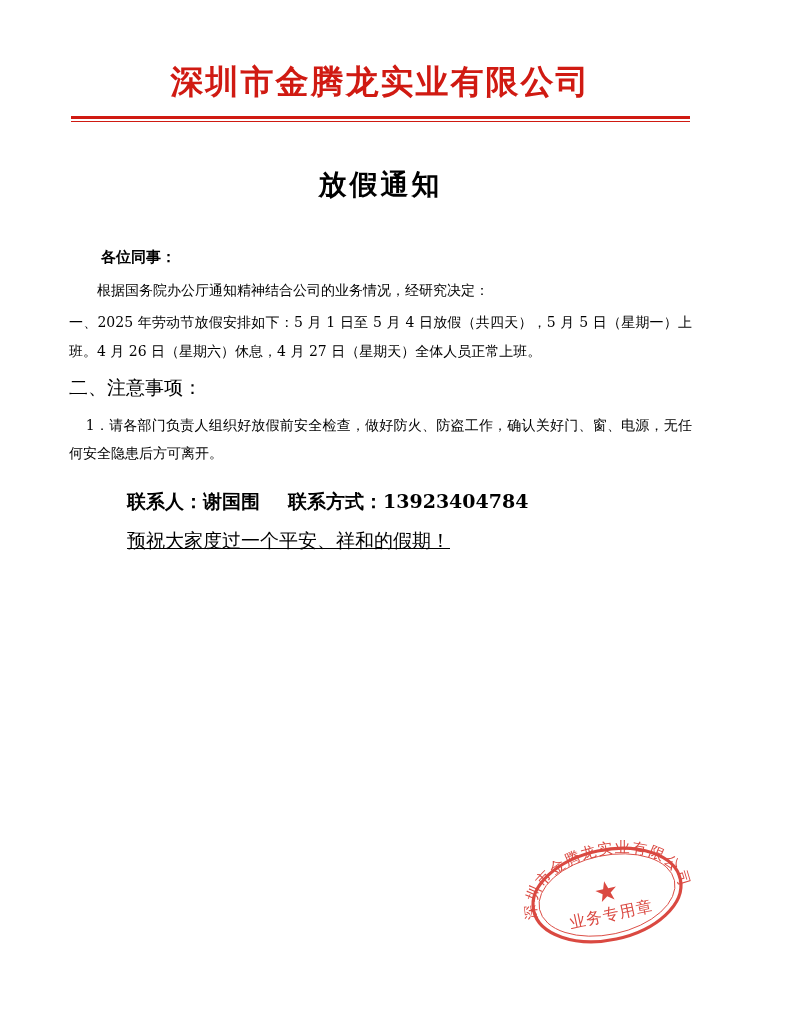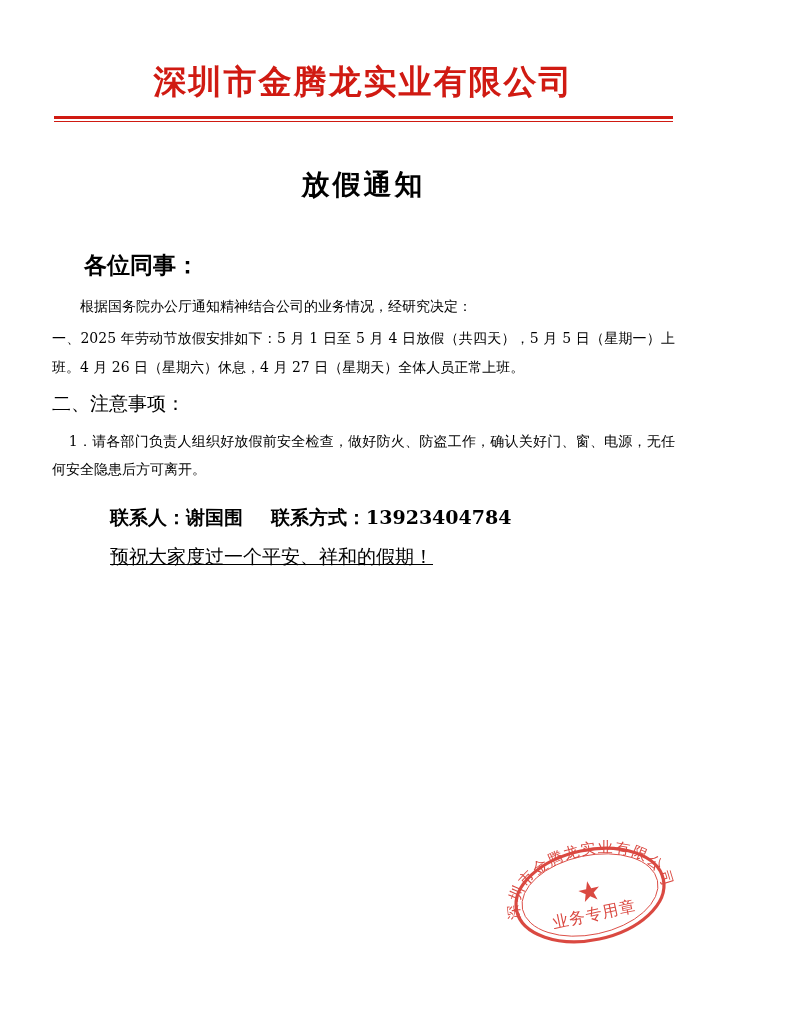--- a/index.html
+++ b/index.html
@@ -15,20 +15,21 @@
     color: #000000;
     overflow: hidden;
   }
 
   .page {
     position: relative;
     width: 727px;
     height: 1036px;
     box-sizing: border-box;
     padding: 0 52px;
+    margin-left: 17px;
   }
 
   
   .letterhead {
     padding-top: 62px;
     text-align: center;
   }
   .company-name {
     color: #d01a12;
     font-size: 33px;
@@ -61,21 +62,21 @@
   }
 
   
   .body-block {
     margin-top: 38px;
     font-size: 19px;
     line-height: 2.0;
   }
   .salutation {
     font-weight: bold;
-    font-size: 23px;
+    font-size: 15px;
     padding-left: 32px;
   }
   .para {
     font-size: 14px;
     line-height: 2.05;
     text-align: justify;
     margin-top: 4px;
   }
   .indent2 {
     text-indent: 2em;

